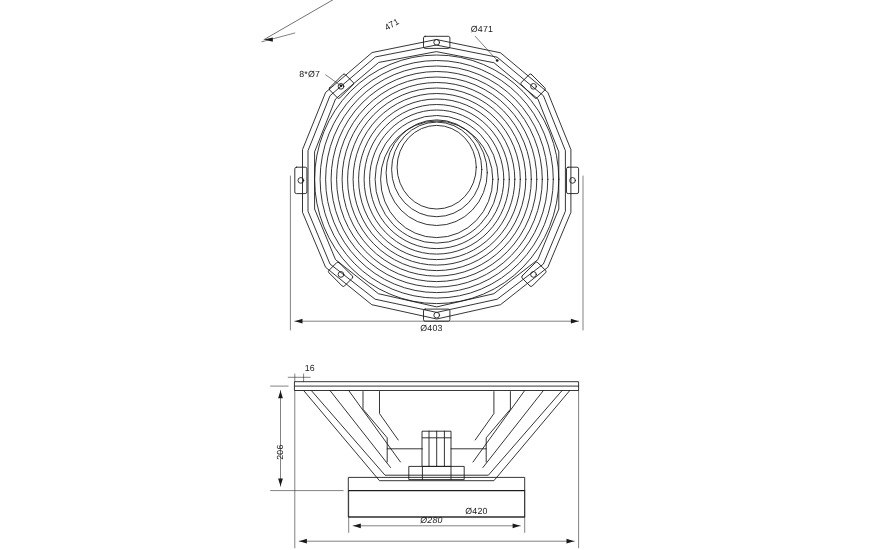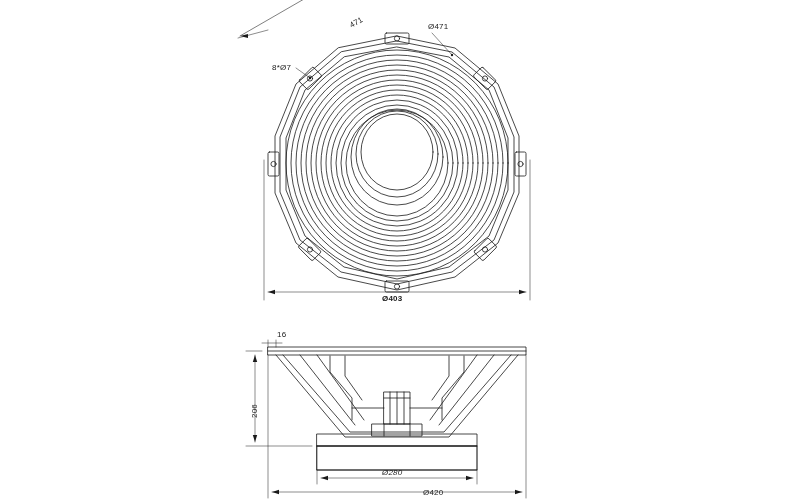--- a/index.html
+++ b/index.html
@@ -184,23 +184,23 @@
 
     </g>
   </svg>
 
   <div class="dim-label rot-471" style="left:348px;top:22px;">471</div>
 
   <div class="dim-label" style="left:428px;top:22px;text-align:center;">Ø471</div>
 
   <div class="dim-label" style="left:272px;top:63px;">8*Ø7</div>
 
-  <div class="dim-label" style="left:382px;top:294px;font-weight:bold;">Ø403</div>
+  <div class="dim-label" style="left:382px;top:294px;">Ø403</div>
 
   <div class="dim-label" style="left:277px;top:330px;">16</div>
 
   <div class="dim-label vert" style="left:250px;top:418px;">206</div>
 
   <div class="dim-label" style="left:382px;top:468px;font-style:italic;">Ø280</div>
 
-  <div class="dim-label" style="left:382px;top:488px;padding-left:41px;">Ø420</div>
+  <div class="dim-label" style="left:382px;top:460px;padding-left:41px;">Ø420</div>
 
 </div>
 
 </body></html>

